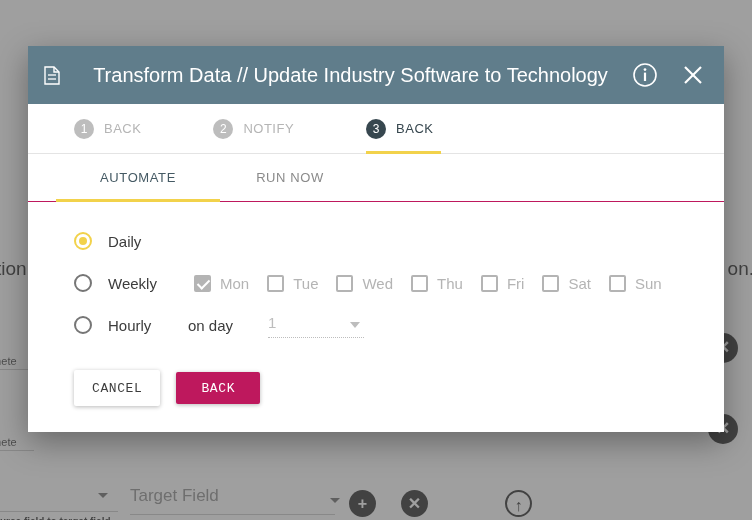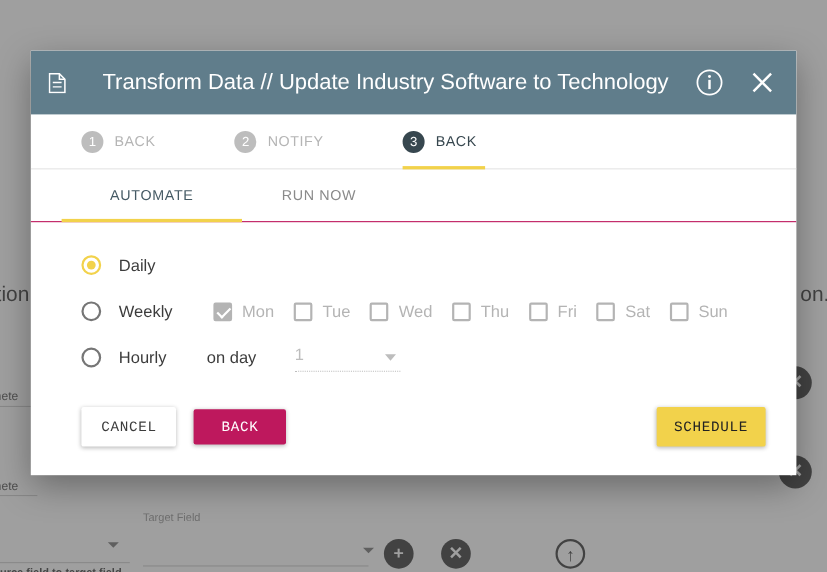--- a/index.html
+++ b/index.html
@@ -88,22 +88,22 @@
   }
   .bg-underline-left {
     position: absolute;
     left: 0; top: 53px;
     width: 118px;
     height: 1px;
     background: #cfcfcf;
   }
   .bg-target-label {
     position: absolute;
-    left: 130px; top: 8px;
-    font-size: 10px;
+    left: 130px; top: 28px;
+    font-size: 17px;
     color: #9a9a9a;
   }
   .bg-target-value {
     position: absolute;
     left: 130px; top: 31px;
     font-size: 15px;
     color: #3c3c3c;
   }
   .bg-target-caret {
     position: absolute;
@@ -560,17 +560,16 @@
           <div class="dash"></div>
         </div>
       </div>
 
     </div>
 
     <div class="modal-footer">
       <button class="btn btn-cancel">CANCEL</button>
       <button class="btn btn-back">BACK</button>
       <div class="spacer"></div>
-      <button class="btn btn-schedule">SCHEDULE</button>
     </div>
 
   </div>
 </div>
 
 </body></html>

